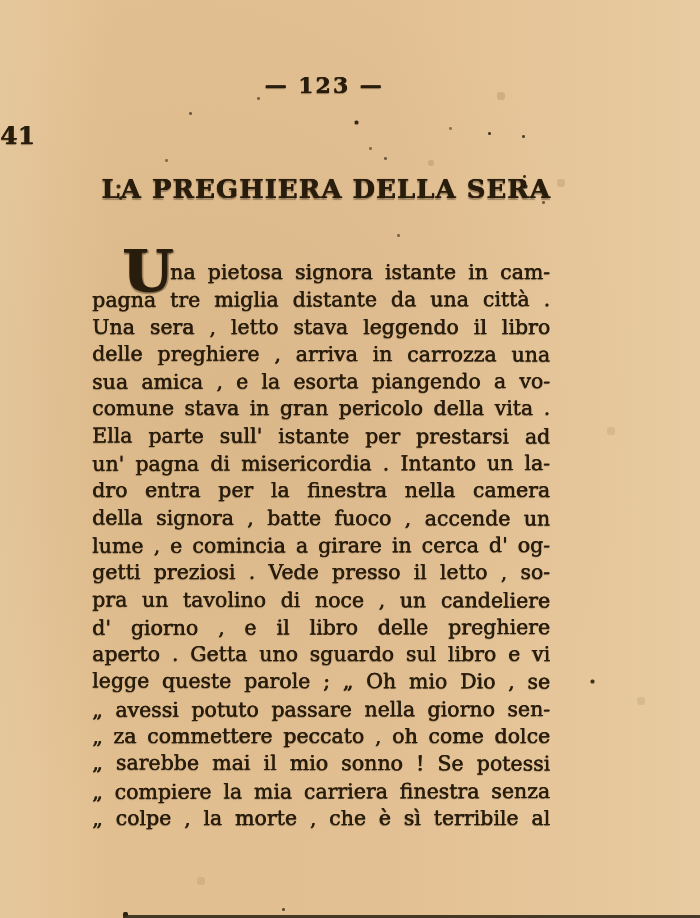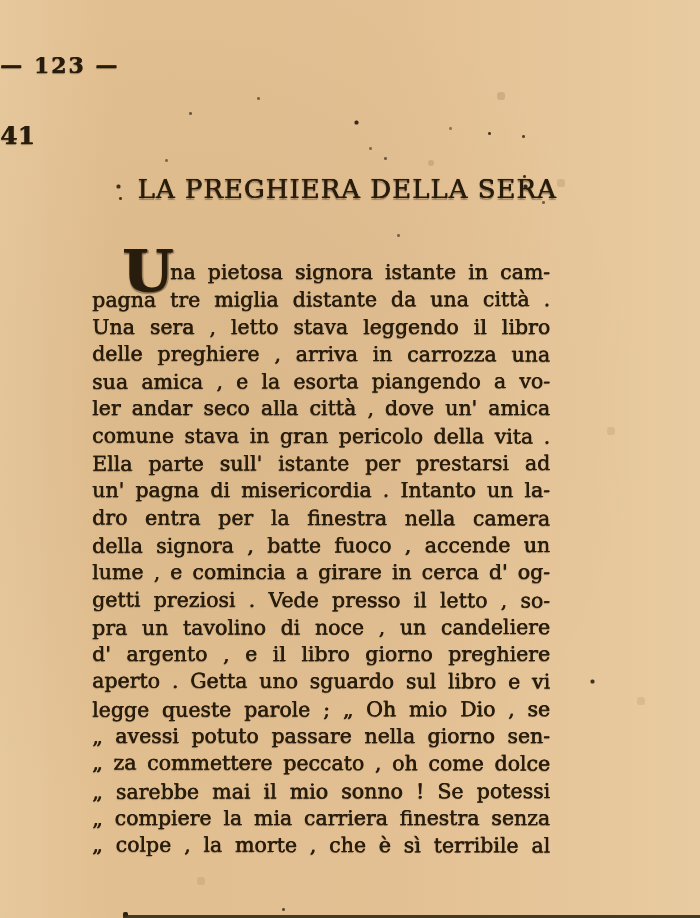--- a/index.html
+++ b/index.html
@@ -8,34 +8,33 @@
     font-family:"DejaVu Serif","Liberation Serif",serif;
   }
   .page {
     position:relative; width:700px; height:918px; overflow:hidden;
     color:#281c0c;
     background:
       radial-gradient(ellipse at 35% 45%, rgba(120,85,40,0.07), transparent 62%),
       linear-gradient(90deg, #e6c89d 0%, #e2bf90 16%, #e3c093 55%, #e6c79b 84%, #e8cba0 100%);
   }
   .pagenum {
-    position:absolute; top:52px; left:0; width:648px;
-    text-align:left; font-size:22px; font-weight:bold; letter-spacing:2px;
+    position:absolute; top:72px; left:0; width:648px;
+    text-align:center; font-size:22px; font-weight:bold; letter-spacing:2px;
     text-shadow:0.5px 0 0 currentColor, 0 1px 1px rgba(45,30,12,0.45);
   }
   .chapnum {
     position:absolute; top:121px; left:0; width:660px;
     text-align:left; font-size:25px; font-weight:bold;
     text-shadow:0.5px 0 0 currentColor, 0 1px 1px rgba(45,30,12,0.45);
   }
   .title {
     position:absolute; top:174px; left:0; width:652px;
-    text-align:center; font-size:26px; font-weight:normal; letter-spacing:1px;
+    text-align:center; font-size:26px; font-weight:bold; letter-spacing:1px;
     text-shadow:0.6px 0 0 currentColor, 0 2px 1px rgba(45,30,12,0.38), 0 0 1px rgba(45,30,12,0.5);
-    padding-left:21px;
   }
   .bodytext {
     position:absolute; left:92px; top:259px; width:458px;
     font-size:20.5px; line-height:27.3px;
     text-shadow:0.55px 0 0 currentColor, 0 0.7px 0.8px rgba(48,32,14,0.55);
   }
   .line {
     margin:0; height:27.3px; overflow:hidden;
     text-align:justify;
   }
@@ -100,30 +99,29 @@
   <div class="title">LA PREGHIERA DELLA SERA</div>
 
   <div class="bodytext">
     <span class="dropcap">U</span>
     <p class="line firstline"><span>na pietosa signora istante in cam-</span></p>
     <div class="lines">
         <p class="line">pagna tre miglia distante da una città .</p>
         <p class="line">Una sera , letto stava leggendo il libro</p>
         <p class="line">delle preghiere , arriva in carrozza una</p>
         <p class="line">sua amica , e la esorta piangendo a vo-</p>
-        <p class="line">ler andar seco alla città , dove un' amica</p>
         <p class="line">comune stava in gran pericolo della vita .</p>
         <p class="line">Ella parte sull' istante per prestarsi ad</p>
         <p class="line">un' pagna di misericordia . Intanto un la-</p>
         <p class="line">dro entra per la finestra nella camera</p>
         <p class="line">della signora , batte fuoco , accende un</p>
         <p class="line">lume , e comincia a girare in cerca d' og-</p>
         <p class="line">getti preziosi . Vede presso il letto , so-</p>
         <p class="line">pra un tavolino di noce , un candeliere</p>
-        <p class="line">d' argento , e il libro giorno preghiere</p>
+        <p class="line">d' giorno , e il libro delle preghiere</p>
         <p class="line">aperto . Getta uno sguardo sul libro e vi</p>
         <p class="line">legge queste parole ; „ Oh mio Dio , se</p>
         <p class="line">„ avessi potuto passare nella giorno sen-</p>
         <p class="line">„ za commettere peccato , oh come dolce</p>
         <p class="line">„ sarebbe mai il mio sonno ! Se potessi</p>
         <p class="line">„ compiere la mia carriera finestra senza</p>
         <p class="line">„ colpe , la morte , che è sì terribile al</p>
       </div>
   </div>
 

